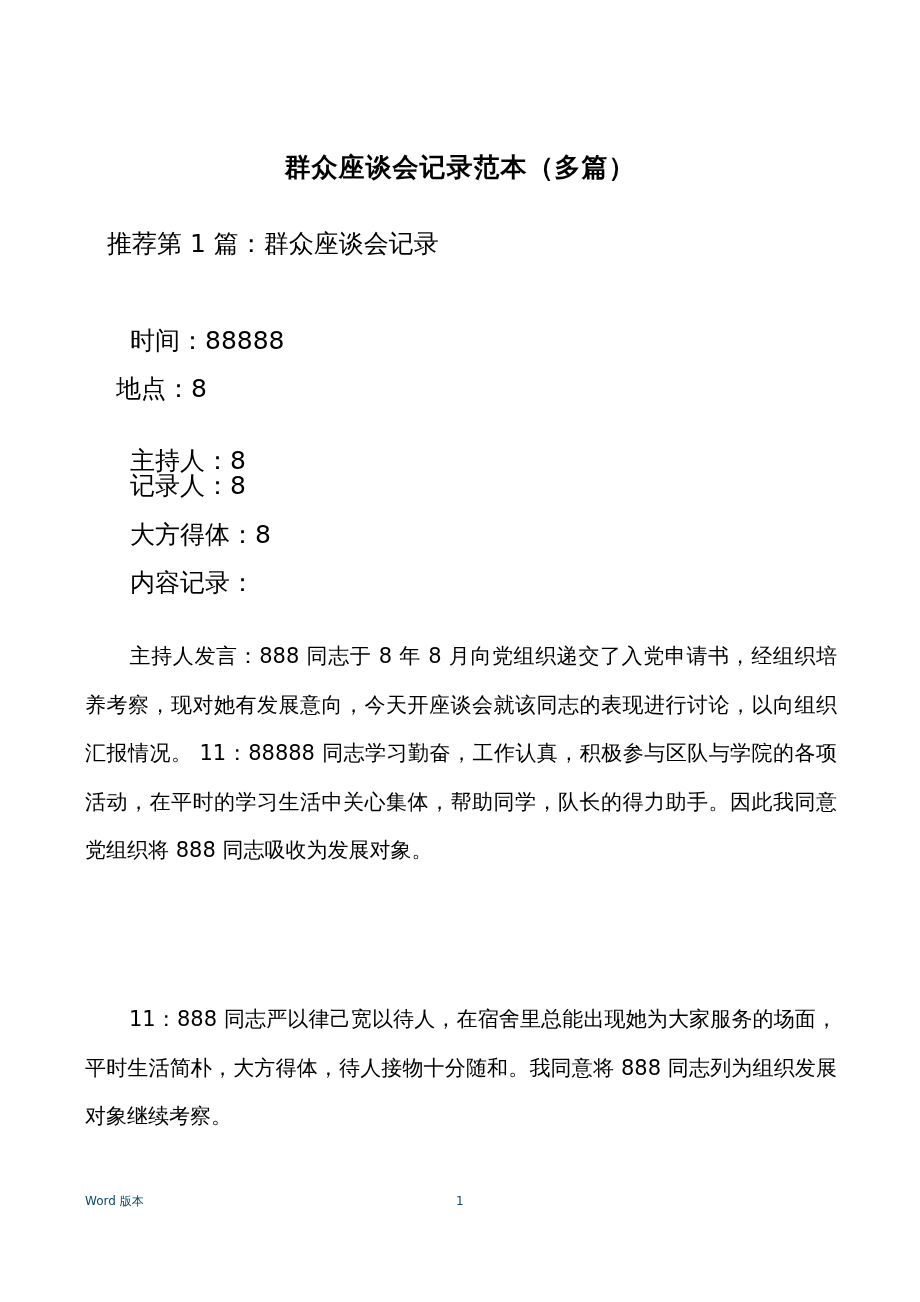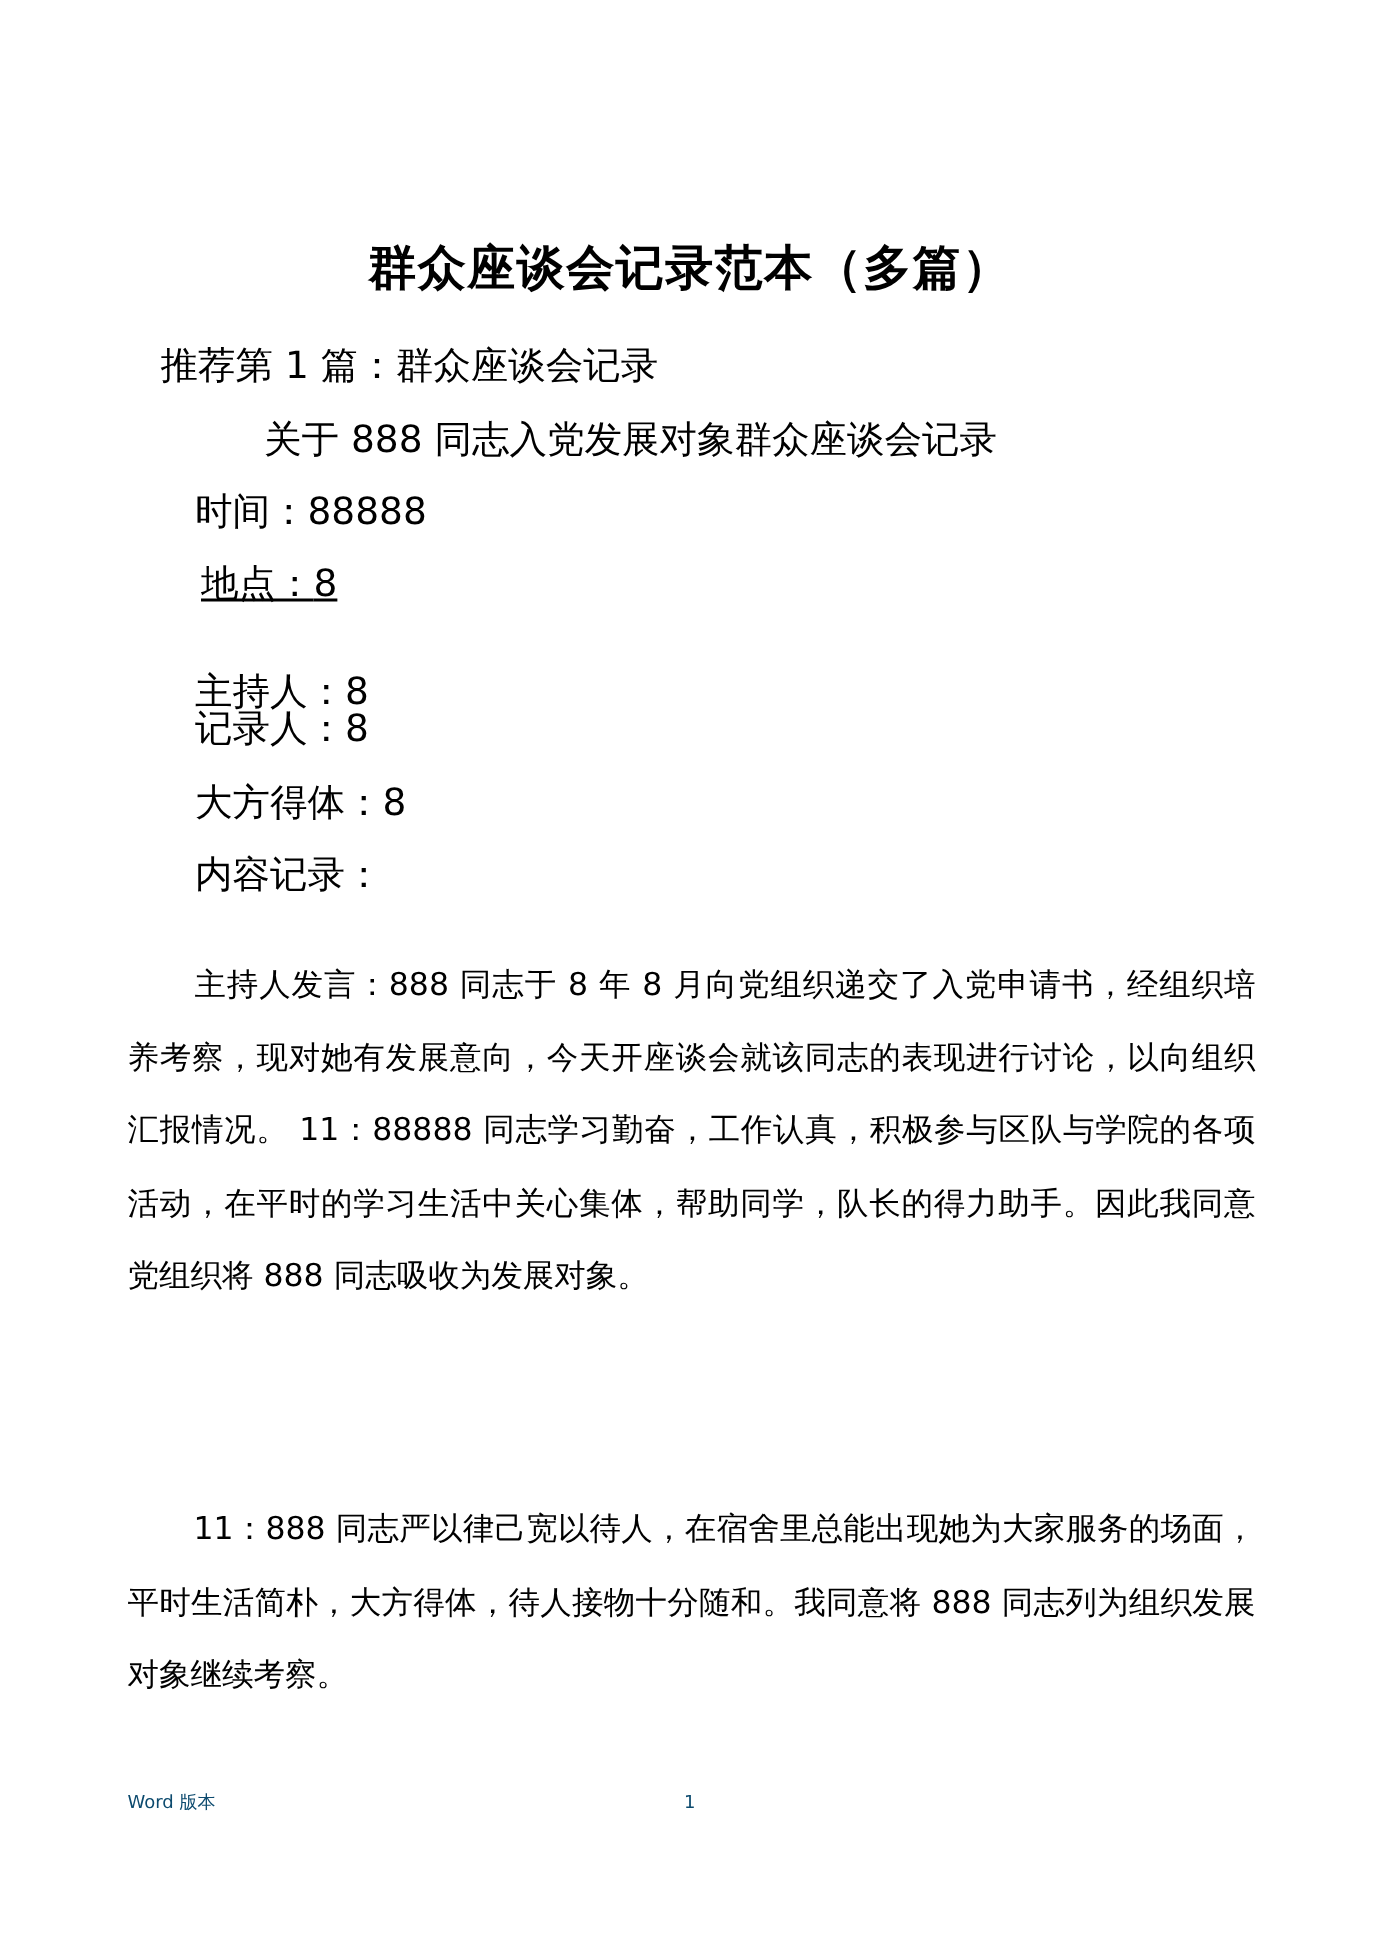--- a/index.html
+++ b/index.html
@@ -17,25 +17,25 @@
     }
     .page {
       position: absolute;
       left: 0; top: 0;
       width: 920px; height: 1302px;
       background: #ffffff;
     }
     .title {
       position: absolute;
       left: 0; width: 920px;
-      top: 156px;
+      top: 145px;
       text-align: center;
       font-family: "DejaVu Serif", "Liberation Serif", serif;
       font-weight: bold;
-      font-size: 32px;
+      font-size: 26px;
       line-height: 44px;
       letter-spacing: 1px;
     }
     .line {
       position: absolute;
       font-size: 25px;
       line-height: 30px;
       white-space: nowrap;
     }
     .para {
@@ -61,27 +61,26 @@
   </style>
 </head>
 <body>
 
 <div class="page">
 
   <div class="title">群众座谈会记录范本（多篇）</div>
 
   <div class="line" style="left:107px; top:229px;">推荐第 1 篇：群众座谈会记录</div>
 
-  <div class="line" style="left:176px; top:278px;">关于 888 同志入党发展对象群众座谈会记录</div>
 
   <div class="line" style="left:130px; top:326px;">
     <span>时间：</span><span>88888</span>
   </div>
 
-  <div class="line" style="left:134px; top:374px;text-decoration:underline;">
+  <div class="line" style="left:116px; top:374px;">
     <span>地点：</span><span>8</span>
   </div>
 
   <div class="line" style="left:130px; top:446px;">
     <span>主持人：</span><span>8</span>
   </div>
 
   <div class="line" style="left:130px; top:471px;">
     <span>记录人：</span><span>8</span>
   </div>

